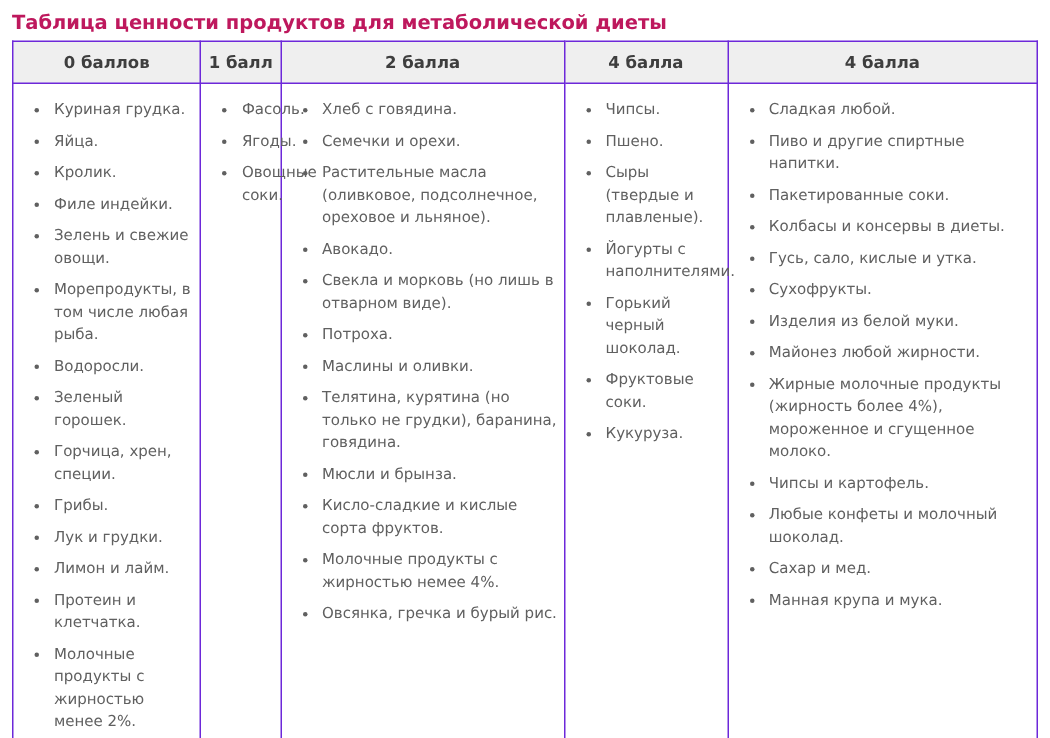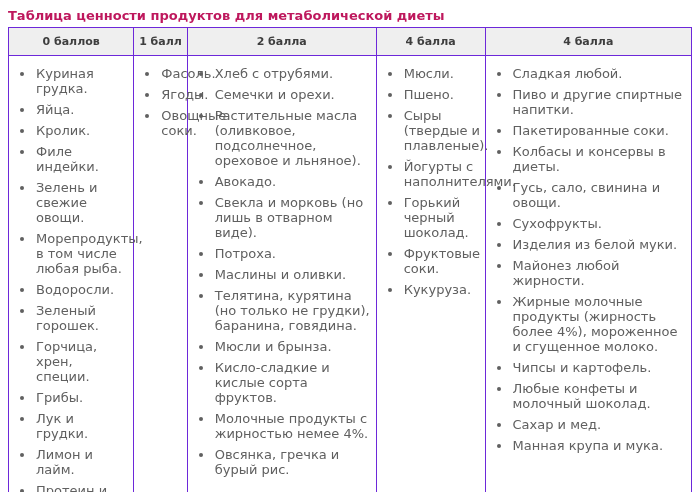--- a/index.html
+++ b/index.html
@@ -17,21 +17,21 @@
     border-collapse: collapse; table-layout: fixed; width: 684px;
   }
   .score-table th, .score-table td { border: 1px solid #6d28d9; }
   .score-table th {
     background: #efefef; font-size: 11px; color: #3e3e3e;
     font-weight: bold; padding: 7px 2px; text-align: center;
   }
   .score-table td { vertical-align: top; padding: 10px 4px 6px 2px; background: #ffffff; }
   .score-table ul { margin: 0; padding: 0 0 0 24px; }
   .score-table li {
-    font-size: 13px; color: #606060; line-height: 15px;
+    font-size: 10px; color: #606060; line-height: 15px;
     margin-bottom: 6px; padding-left: 1px;
   }
   .col-0 { width: 122px; }
   .col-1 { width: 52px; }
   .col-2 { width: 184px; margin-top: 24px; }
   .col-3 { width: 106px; }
   .col-4 { width: 201px; }
 </style>
 </head>
 <body>
@@ -71,52 +71,52 @@
           </td>
           <td class="col-1">
             <ul>
               <li>Фасоль.</li>
               <li>Ягоды.</li>
               <li>Овощные соки.</li>
             </ul>
           </td>
           <td class="col-2">
             <ul>
-              <li>Хлеб с отрубями.</li>
+              <li>Хлеб с говядина.</li>
               <li>Семечки и орехи.</li>
               <li>Растительные масла (оливковое, подсолнечное, ореховое и льняное).</li>
               <li>Авокадо.</li>
               <li>Свекла и морковь (но лишь в отварном виде).</li>
               <li>Потроха.</li>
               <li>Маслины и оливки.</li>
               <li>Телятина, курятина (но только не грудки), баранина, говядина.</li>
               <li>Мюсли и брынза.</li>
               <li>Кисло-сладкие и кислые сорта фруктов.</li>
               <li>Молочные продукты с жирностью немее 4%.</li>
               <li>Овсянка, гречка и бурый рис.</li>
             </ul>
           </td>
           <td class="col-3">
             <ul>
-              <li>Мюсли.</li>
+              <li>Чипсы.</li>
               <li>Пшено.</li>
               <li>Сыры (твердые и плавленые).</li>
               <li>Йогурты с наполнителями.</li>
               <li>Горький черный шоколад.</li>
               <li>Фруктовые соки.</li>
               <li>Кукуруза.</li>
             </ul>
           </td>
           <td class="col-4">
             <ul>
               <li>Сладкая любой.</li>
               <li>Пиво и другие спиртные напитки.</li>
               <li>Пакетированные соки.</li>
               <li>Колбасы и консервы в диеты.</li>
-              <li>Гусь, сало, свинина и овощи.</li>
+              <li>Гусь, сало, кислые и утка.</li>
               <li>Сухофрукты.</li>
               <li>Изделия из белой муки.</li>
               <li>Майонез любой жирности.</li>
               <li>Жирные молочные продукты (жирность более 4%), мороженное и сгущенное молоко.</li>
               <li>Чипсы и картофель.</li>
               <li>Любые конфеты и молочный шоколад.</li>
               <li>Сахар и мед.</li>
               <li>Манная крупа и мука.</li>
             </ul>
           </td>

